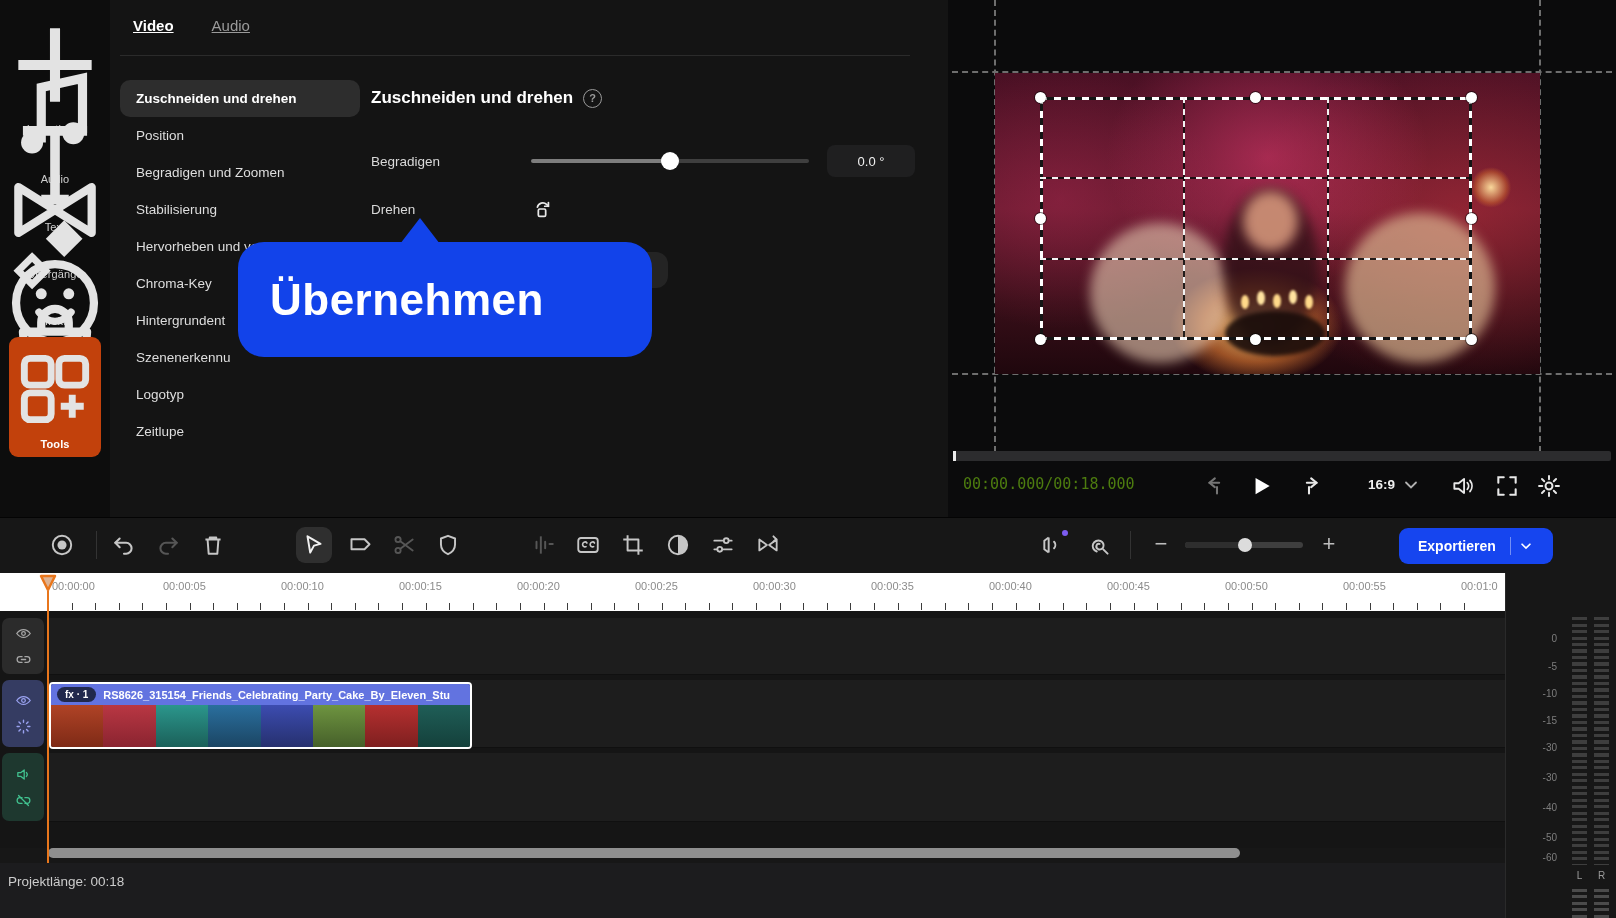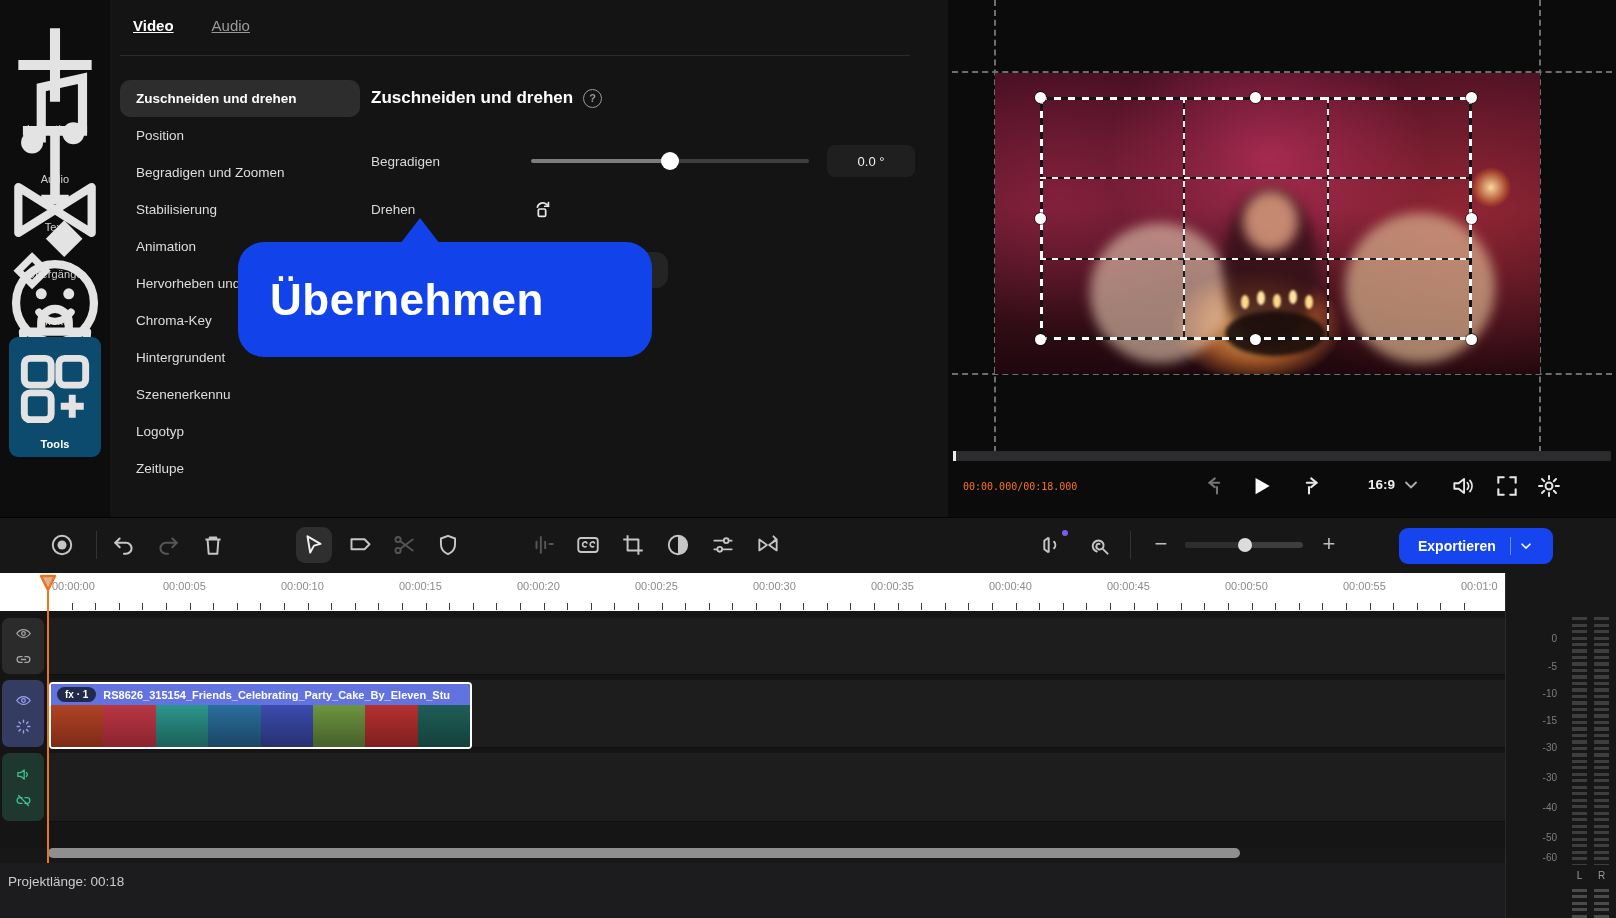--- a/index.html
+++ b/index.html
@@ -4,21 +4,21 @@
 <style>
   html,body{margin:0;padding:0;background:#000;}
   .app{position:relative;width:1616px;height:918px;background:#141414;overflow:hidden;
        font-family:"Liberation Sans",sans-serif;color:#d6d6d6;-webkit-font-smoothing:antialiased;}
   svg{display:block}
   
   .sidebar{position:absolute;left:0;top:0;width:110px;height:517px;background:#0d0d0d;}
   .side-item{position:absolute;left:0;width:110px;text-align:center;color:#cfcfcf;cursor:default;}
   .side-item .ic{margin:0 auto;width:24px;height:24px;color:#e3e3e3;position:relative;}
   .side-item .lbl{font-size:11px;margin-top:3px;letter-spacing:.1px;}
-  .side-item.active-box{left:9px;width:92px;background:#0c4a6e;border-radius:9px;padding:6px 0 7px;color:#fff;}
+  .side-item.active-box{left:9px;width:92px;background:#c2410c;border-radius:9px;padding:6px 0 7px;color:#fff;}
   .side-item.active-box .lbl{font-weight:bold;}
   .pdot{position:absolute;right:-7px;top:-3px;width:6px;height:6px;border-radius:50%;background:#7c5cf0;}
   
   .tools-panel{position:absolute;left:110px;top:0;width:838px;height:517px;background:#141414;border-right:1px solid #050505;}
   .tabs{position:absolute;left:23px;top:17px;display:flex;gap:38px;font-size:15px;}
   .tab{color:#9a9a9a;cursor:pointer;text-decoration:underline;}
   .tab.on{color:#fff;font-weight:bold;}
   .tabs-divider{position:absolute;left:10px;top:55px;width:790px;height:1px;background:#2b2b2b;}
   .menu{position:absolute;left:10px;top:80px;width:240px;}
   .menu-item{font-size:13.5px;color:#dedede;padding:11px 16px;border-radius:10px;white-space:nowrap;overflow:hidden;cursor:pointer;}
@@ -54,21 +54,21 @@
   .blob{position:absolute;border-radius:50%;filter:blur(6px);}
   .crop{position:absolute;left:45px;top:24px;width:432px;height:243px;}
   .dashline{position:absolute;background:repeating-linear-gradient(90deg,#fff 0 7px,#141414 7px 14px);}
   .dashline.vert{background:repeating-linear-gradient(180deg,#fff 0 7px,#141414 7px 14px);}
   .gridline{position:absolute;background:repeating-linear-gradient(90deg,#f2f2f2 0 6px,rgba(10,10,10,.85) 6px 12px);}
   .gridline.vert{background:repeating-linear-gradient(180deg,#f2f2f2 0 6px,rgba(10,10,10,.85) 6px 12px);}
   .handle{position:absolute;width:11px;height:11px;border-radius:50%;background:#fff;box-shadow:0 0 0 1px rgba(0,0,0,.55);}
   .seekbar{position:absolute;left:5px;top:451px;width:658px;height:10px;background:#2c2c2e;border-radius:2px;}
   .seektick{position:absolute;left:0;top:0;width:3px;height:10px;background:#ececec;}
   .pv-controls{position:absolute;left:0;top:466px;width:668px;height:44px;}
-  .timecode{position:absolute;left:15px;top:15px;font-family:"DejaVu Sans Mono",monospace;font-size:10px;color:#f97316;}
+  .timecode{position:absolute;left:15px;top:9px;font-family:"DejaVu Sans Mono",monospace;font-size:15px;color:#4d7c0f;}
   .pvic{position:absolute;top:7px;width:26px;height:26px;color:#e8e8e8;cursor:pointer;}
   .ratio{position:absolute;left:420px;top:11px;font-size:13.5px;font-weight:bold;color:#efefef;cursor:pointer;}
   
   .timeline{position:absolute;left:0;top:517px;width:1616px;height:401px;background:#171717;border-top:1px solid #040404;}
   .tl-toolbar{position:absolute;left:0;top:0;width:1616px;height:55px;}
   .tlic{position:absolute;top:14px;width:26px;height:26px;color:#c6c6c6;cursor:pointer;}
   .tlic.dim{color:#565656;}
   .tool-sel{position:absolute;left:296px;top:9px;width:36px;height:36px;background:#2f2f2f;border-radius:9px;}
   .vdiv{position:absolute;top:13px;width:1px;height:28px;background:#333;}
   .zoomslider{position:absolute;left:1185px;top:24px;width:118px;height:6px;border-radius:3px;background:#3e3e3e;}
@@ -183,21 +183,20 @@
       <span class="tab on">Video</span>
       <span class="tab">Audio</span>
     </div>
     <div class="tabs-divider"></div>
 
     <nav class="menu">
       <div class="menu-item on">Zuschneiden und drehen</div>
       <div class="menu-item">Position</div>
       <div class="menu-item">Begradigen und Zoomen</div>
       <div class="menu-item">Stabilisierung</div>
-      <div class="menu-item">Animation</div>
       <div class="menu-item">Hervorheben und verdecken</div>
       <div class="menu-item">Chroma-Key</div>
       <div class="menu-item">Hintergrundent</div>
       <div class="menu-item">Szenenerkennu</div>
       <div class="menu-item">Logotyp</div>
       <div class="menu-item">Zeitlupe</div>
     </nav>
 
     <div class="content">
       <h2>

